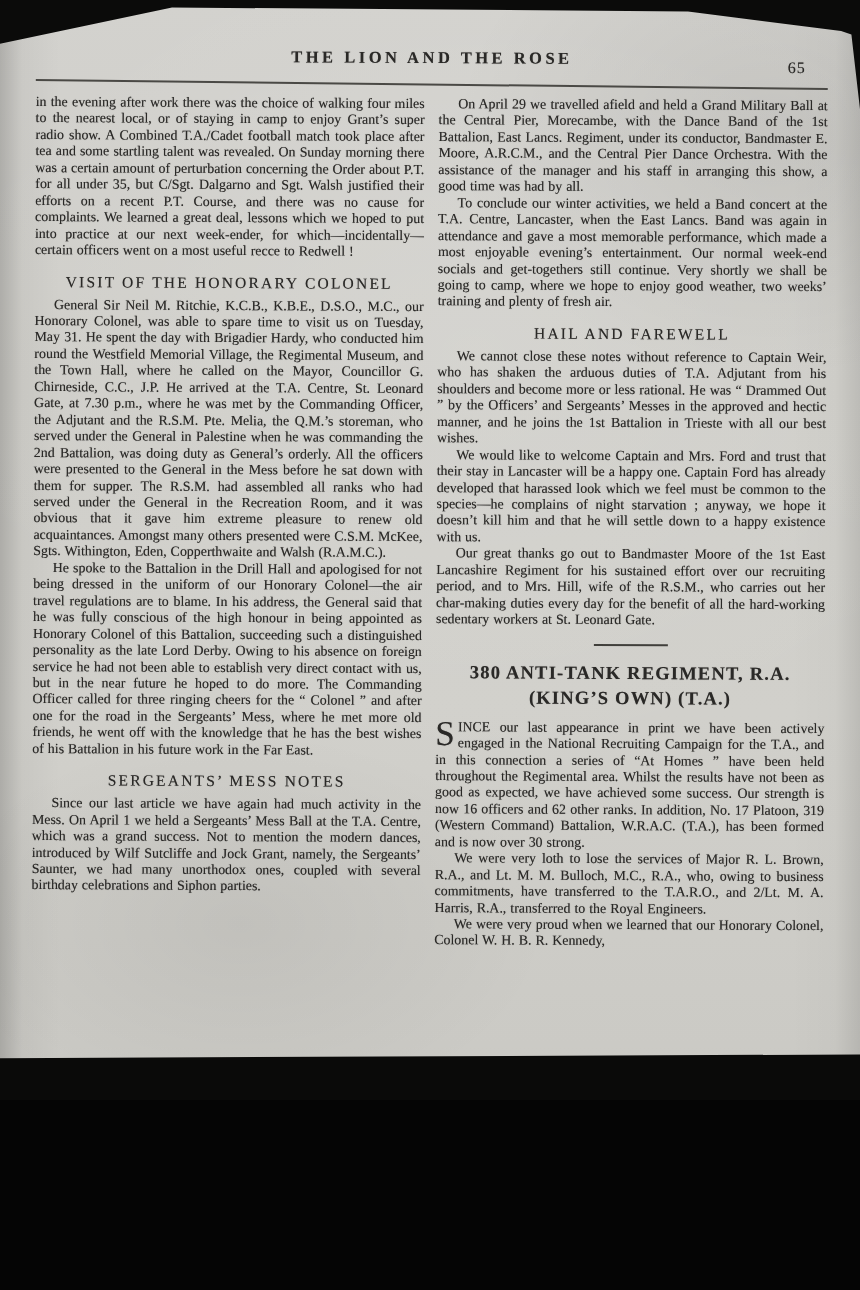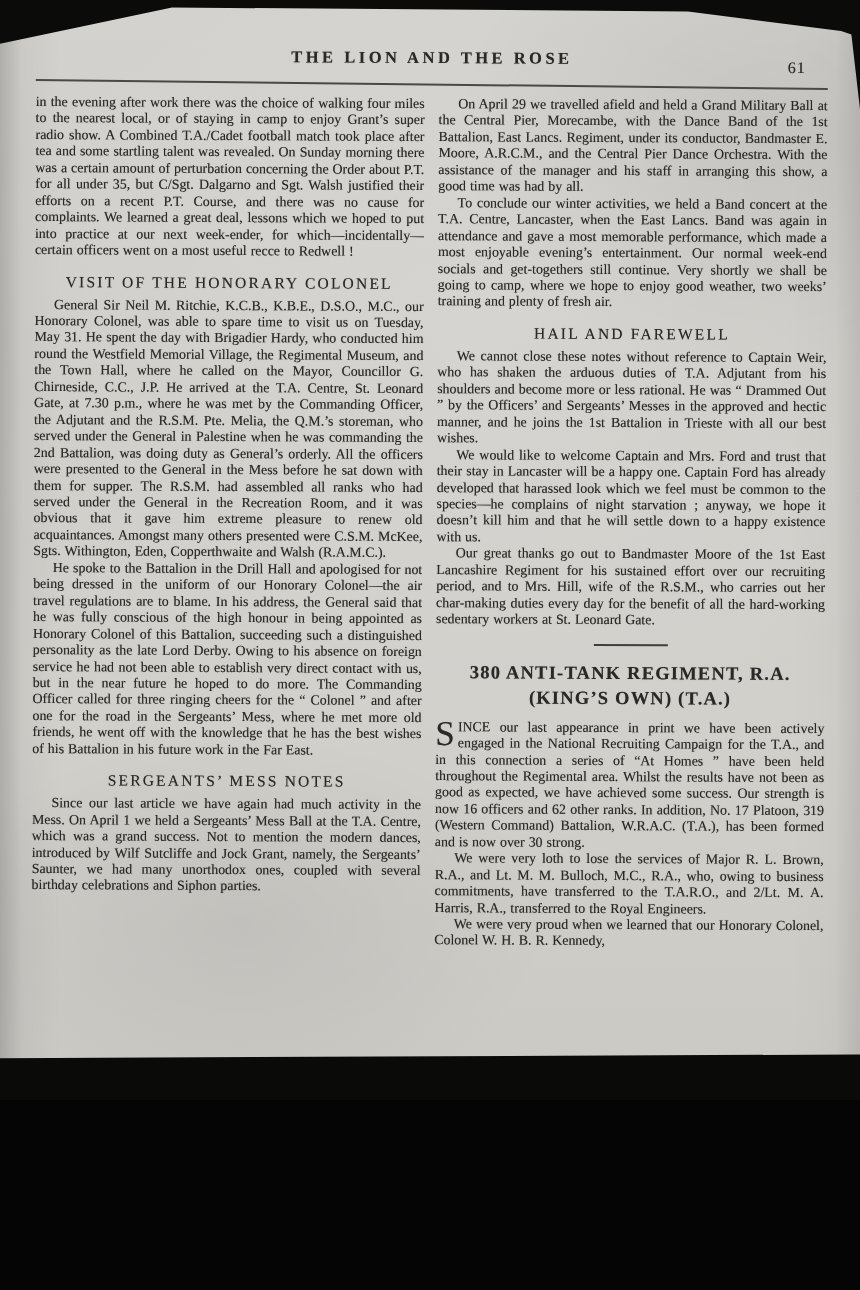--- a/index.html
+++ b/index.html
@@ -123,21 +123,21 @@
 </style>
 </head>
 <body>
 
 <div class="scan">
 
   <div class="content">
 
     <div class="header">
       <div class="page-title">THE LION AND THE ROSE</div>
-      <div class="page-number">61</div>
+      <div class="page-number">65</div>
     </div>
     <div class="header-rule"></div>
 
     <div class="columns">
 
       <div class="col">
         <p>in the evening after work there was the choice of walking four miles to the nearest local, or of staying in camp to enjoy Grant’s super radio show.  A Combined T.A./Cadet football match took place after tea and some startling talent was revealed.  On Sunday morning there was a certain amount of perturbation concerning the Order about P.T. for all under 35, but C/Sgt. Dalgarno and Sgt. Walsh justified their efforts on a recent P.T. Course, and there was no cause for complaints.  We learned a great deal, lessons which we hoped to put into practice at our next week-ender, for which—incidentally—certain officers went on a most useful recce to Redwell !</p>
 
         <div class="section-heading">VISIT OF THE HONORARY COLONEL</div>
 

